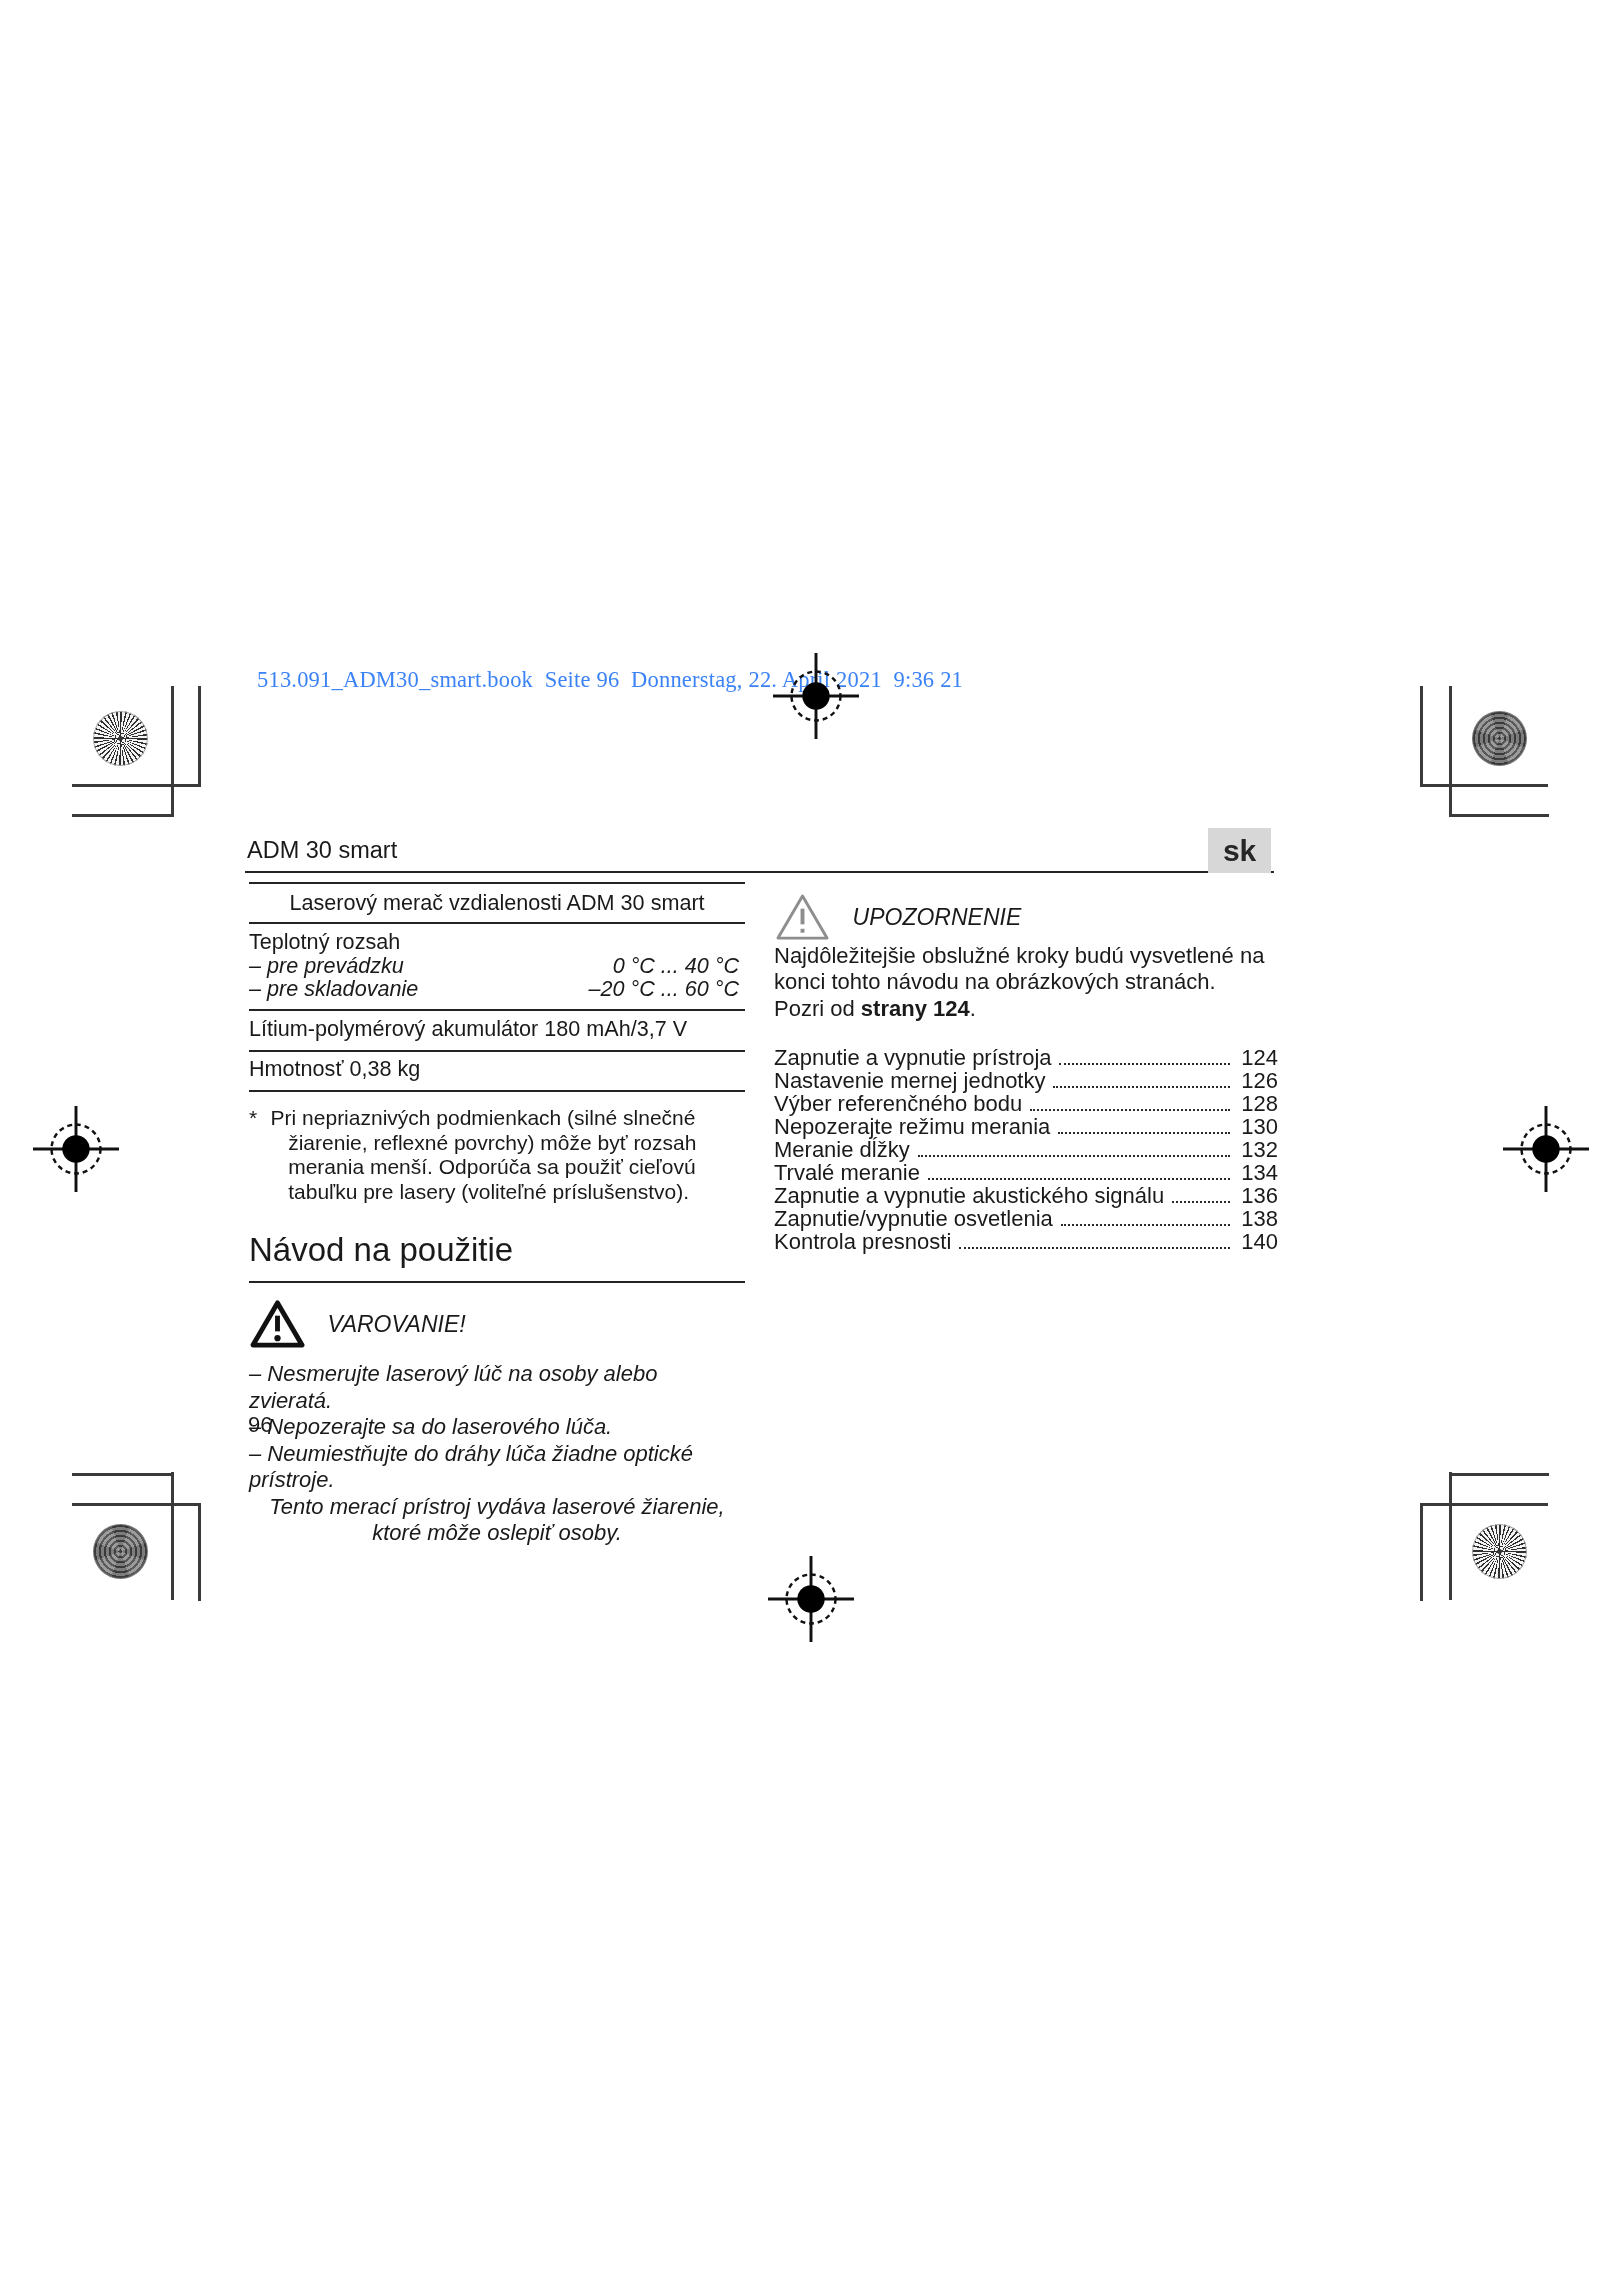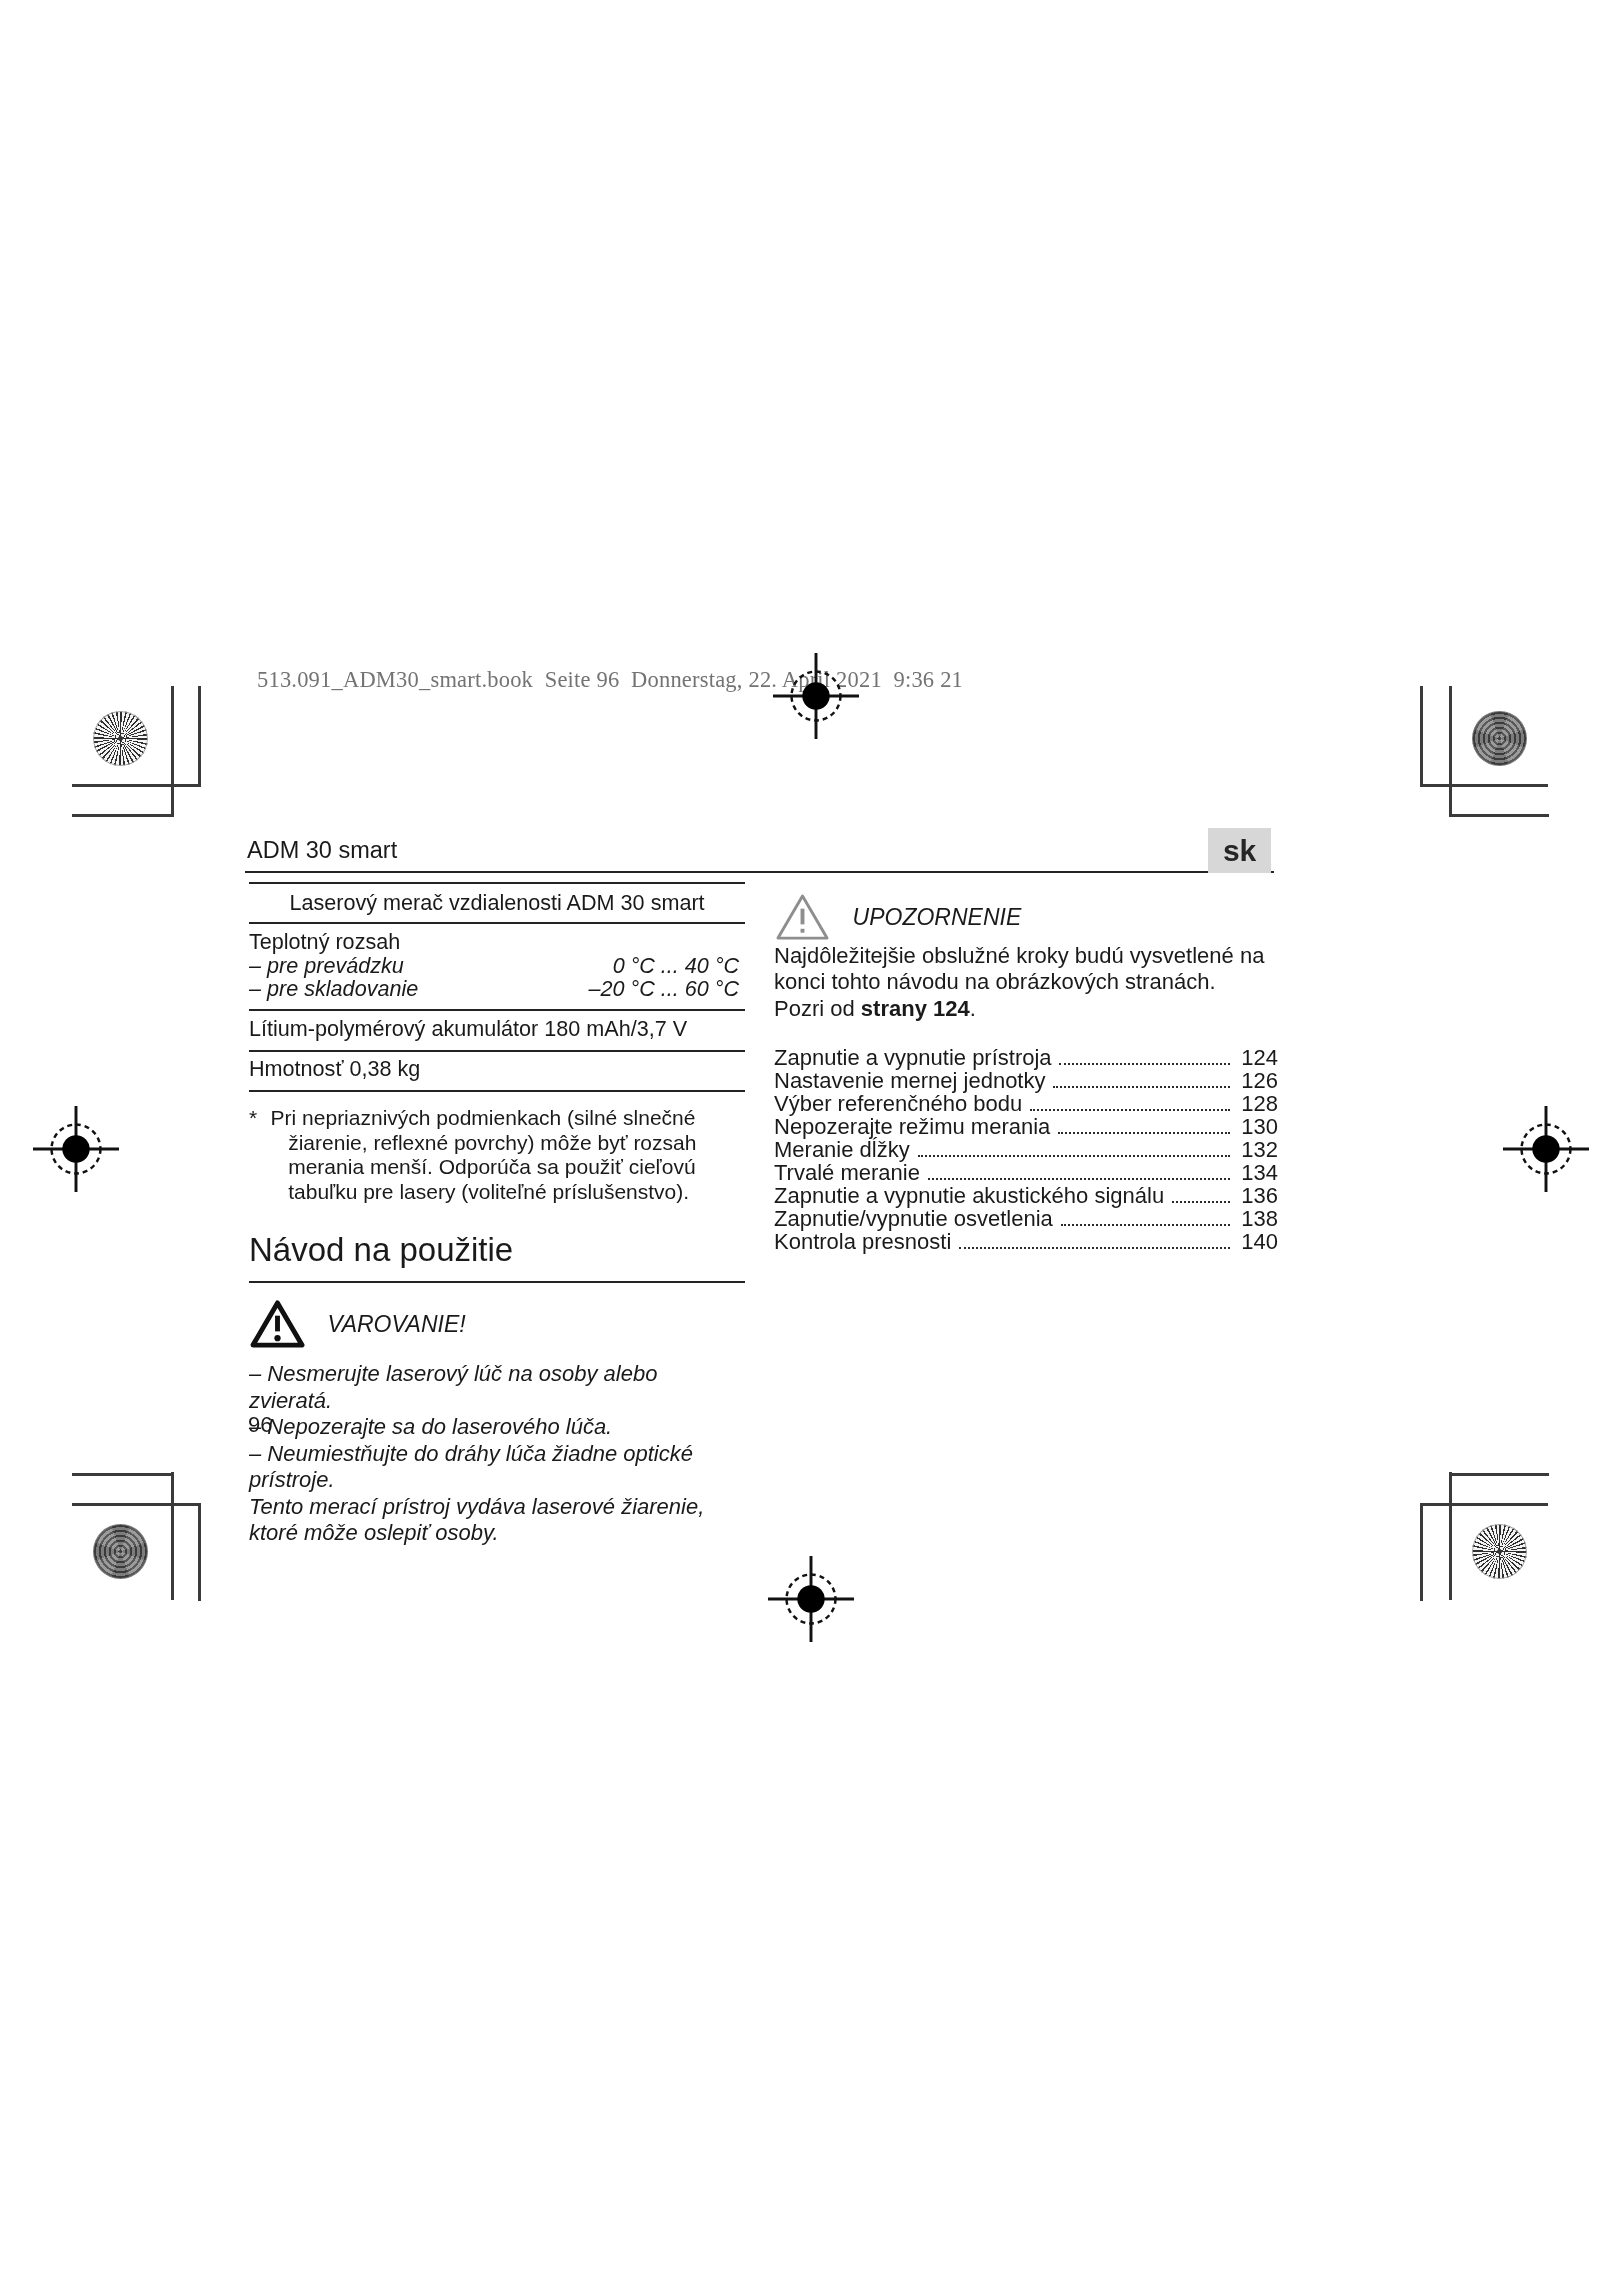--- a/index.html
+++ b/index.html
@@ -5,21 +5,21 @@
   * { box-sizing: border-box; }
   html,body { margin:0; padding:0; background:#ffffff; }
   .page {
     position:relative; width:1621px; height:2293px; background:#ffffff;
     font-family:"Liberation Sans", sans-serif; color:#1a1a1a; overflow:hidden;
   }
 
   
   .print-header {
     position:absolute; left:257px; top:667px;
-    font-family:"Liberation Serif", serif; font-size:22.5px; color:#737373;
+    font-family:"Liberation Serif", serif; font-size:22.5px; color:#3b82f6;
     white-space:pre; letter-spacing:0.2px;
   }
 
   
   .reg-cross { position:absolute; width:88px; height:88px; }
   .reg-cross.rc-header { left:772px; top:652px; }
   .reg-cross.rc-left   { left:32px;  top:1105px; }
   .reg-cross.rc-right  { left:1502px;top:1105px; }
   .reg-cross.rc-bottom { left:767px; top:1555px; }
 
@@ -101,21 +101,21 @@
   
   .section-title {
     margin-top:26.5px; font-size:33px; font-weight:normal;
     padding-bottom:11.8px; border-bottom:2.9px solid #232323;
   }
 
   
   .warn-header { display:flex; align-items:center; margin-top:16.7px; }
   .warn-label { font-style:italic; font-size:23px; margin-left:21.6px; }
   .warn-list { margin-top:10.8px; font-style:italic; font-size:22px; line-height:26.5px; }
-  .warn-note { font-style:italic; font-size:22px; line-height:26.5px; }
+  .warn-note { font-style:italic; font-size:22px; line-height:26.5px;text-align:center; }
 
   .notice-italic { margin-top:6.9px; font-style:italic; font-size:22px; line-height:26.5px; }
   .notice-text { font-size:22px; line-height:26.5px; }
   .see-line { font-size:22px; line-height:26.5px; }
   .see-bold { font-weight:bold; }
 
   
   .toc { margin-top:22.5px; font-size:22px; }
   .toc-row { display:flex; align-items:baseline; height:23px; }
   .toc-label { white-space:nowrap; }

